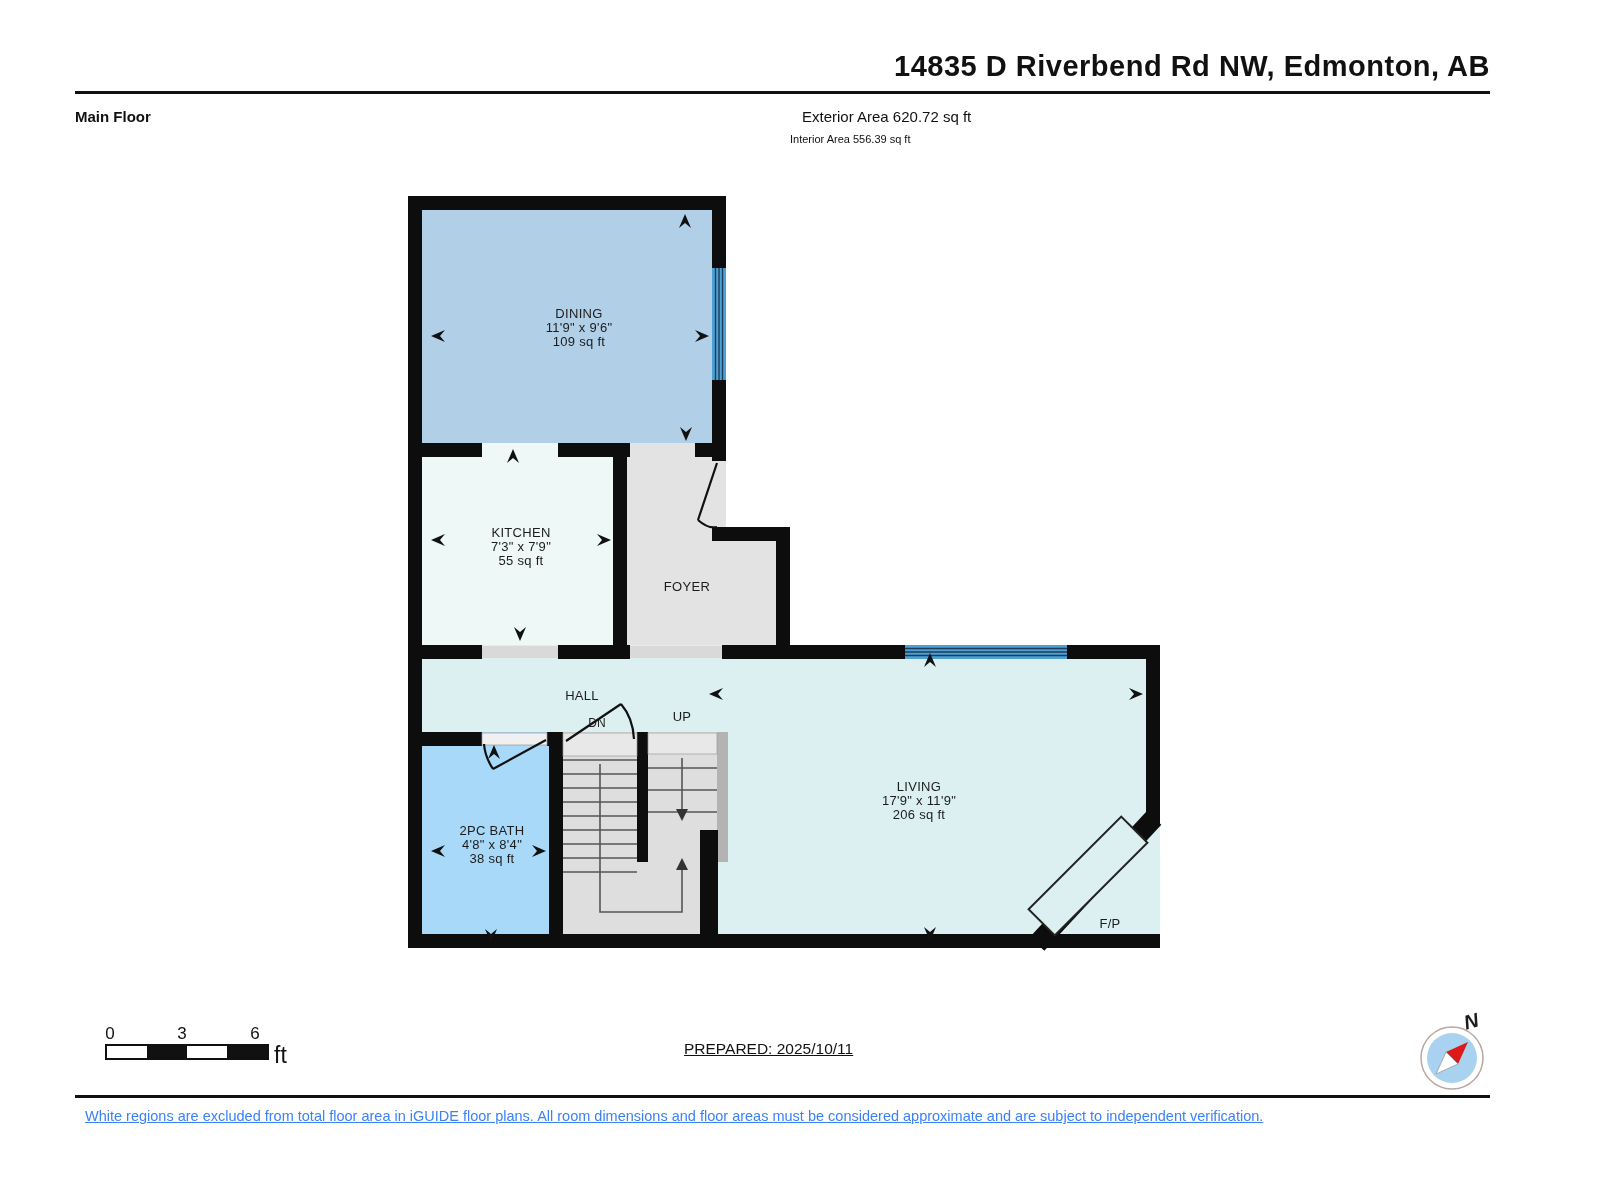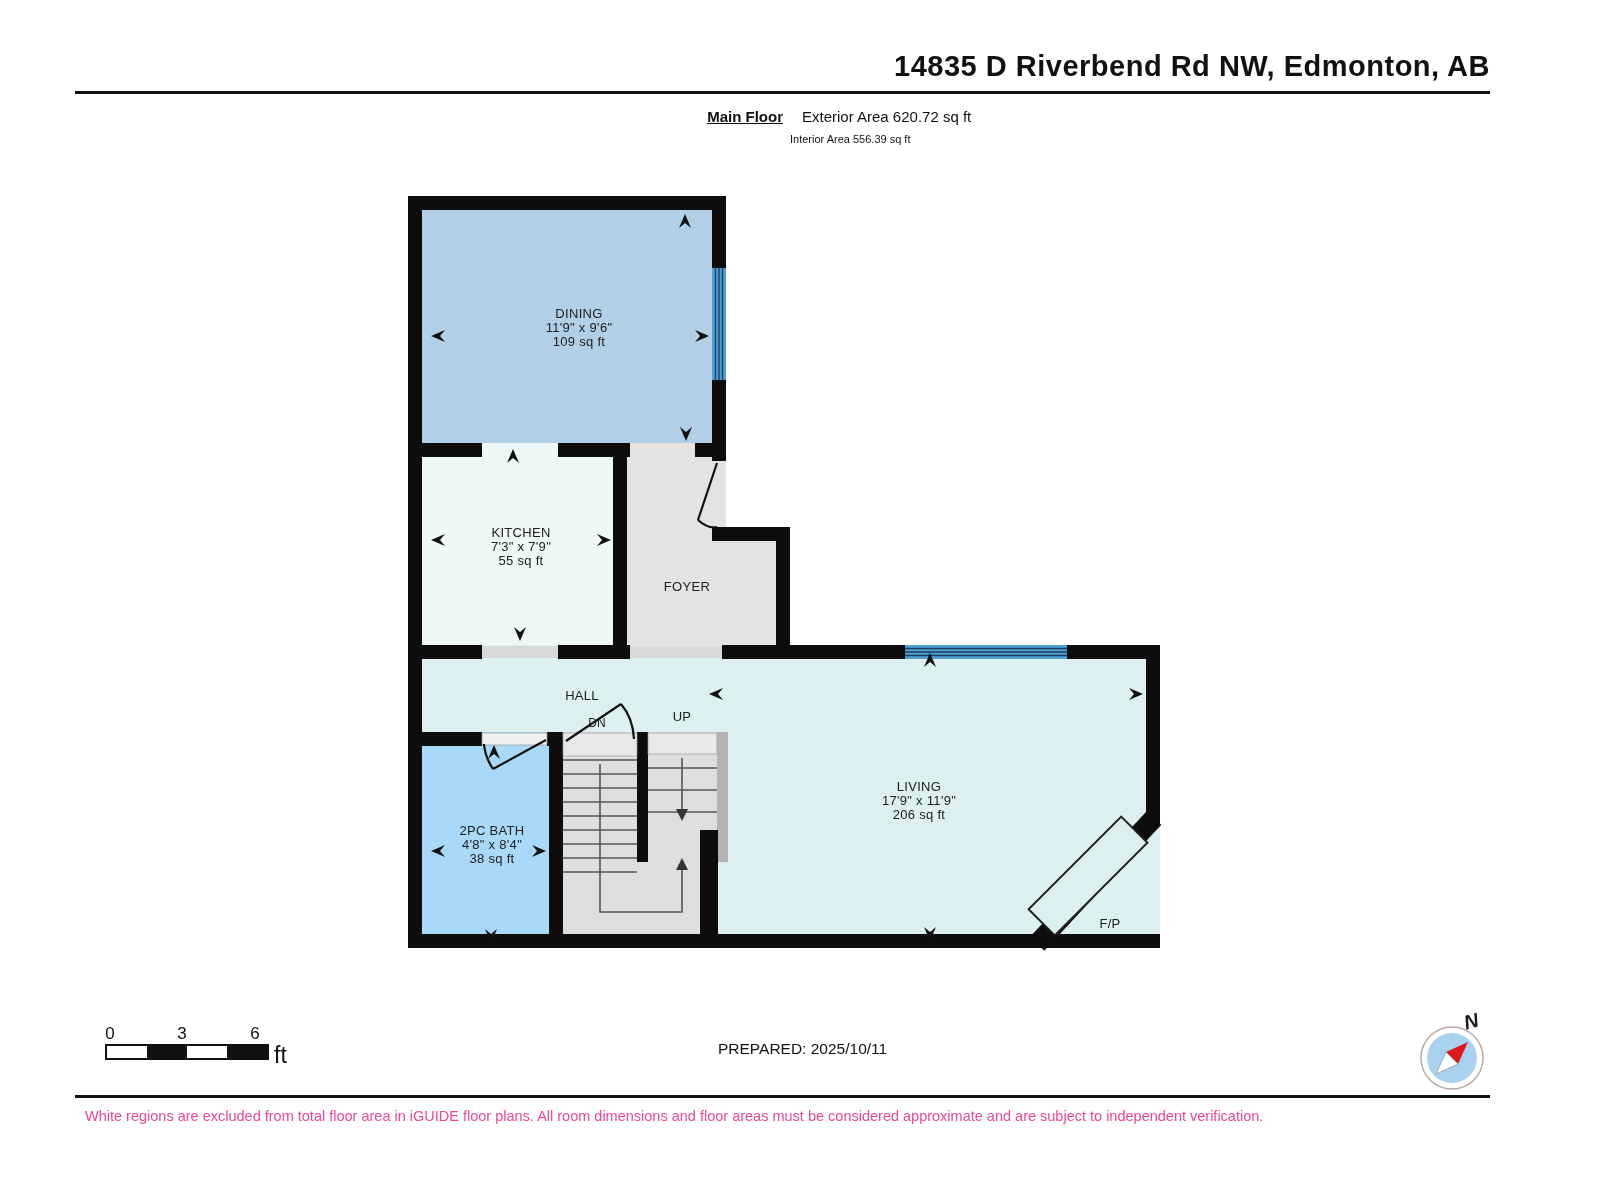--- a/index.html
+++ b/index.html
@@ -4,26 +4,26 @@
 <style>
   html,body{margin:0;padding:0;background:#ffffff;}
   body{width:1600px;height:1200px;position:relative;overflow:hidden;
        font-family:"Liberation Sans", sans-serif;color:#111;}
   .abs{position:absolute;}
   #title{left:75px;top:50px;width:1415px;text-align:right;
          font-size:29px;font-weight:bold;letter-spacing:.5px;}
   .rule{left:75px;width:1415px;height:3px;background:#111;}
   #rule-top{top:91px;}
   #rule-bottom{top:1095px;}
-  #floor-label{left:75px;top:108px;width:708px;text-align:right;
-               font-size:15px;font-weight:bold;text-decoration:underline;}
+  #floor-label{left:75px;top:108px;width:708px;
+               font-size:15px;font-weight:bold;}
   #ext-area{left:802px;top:108px;font-size:15px;text-align:right;}
   #int-area{left:790px;top:133px;font-size:11px;}
-  #prepared{left:718px;top:1040px;font-size:15.5px;}
-  #disclaimer{left:85px;top:1108px;width:1400px;font-size:14.5px;color:#ec4899;}
+  #prepared{left:684px;top:1040px;font-size:15.5px;text-decoration:underline;}
+  #disclaimer{left:85px;top:1108px;width:1400px;font-size:14.5px;color:#3b82f6;text-decoration:underline;}
   
   .tick{top:1024px;font-size:17px;transform:translateX(-50%);}
   #tick-0{left:110px;} #tick-3{left:182px;} #tick-6{left:255px;}
   #scale-bar{left:105px;top:1044px;width:160px;height:12px;
              border:2px solid #111;display:flex;}
   #scale-bar div{flex:1;}
   .seg-w{background:#fff;} .seg-b{background:#111;}
   #ft-label{left:274px;top:1042px;font-size:23px;}
   svg{position:absolute;left:0;top:0;}
   text{font-family:"Liberation Sans", sans-serif;fill:#1c1c1c;}

